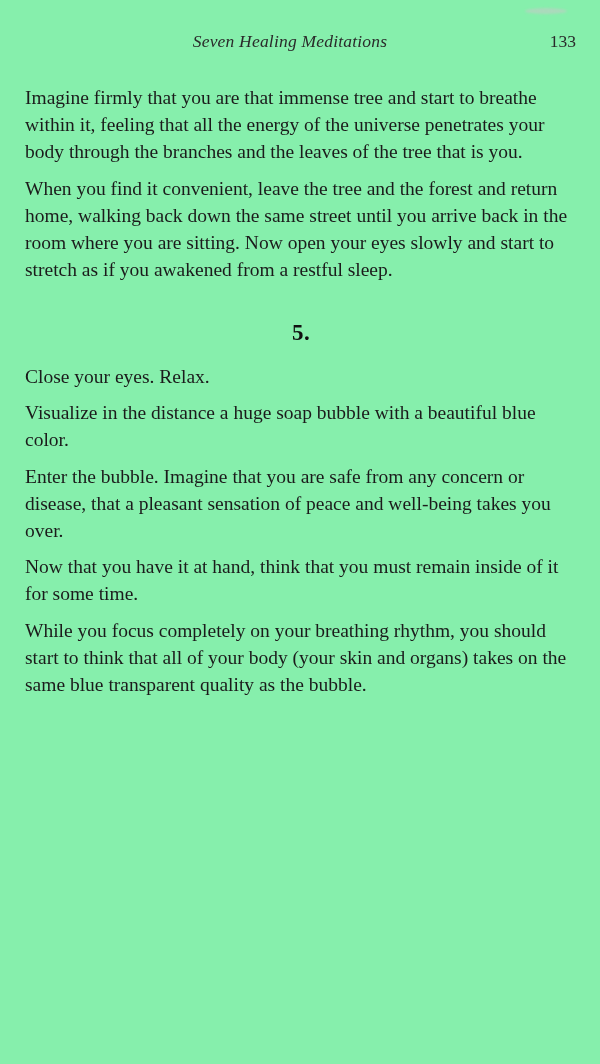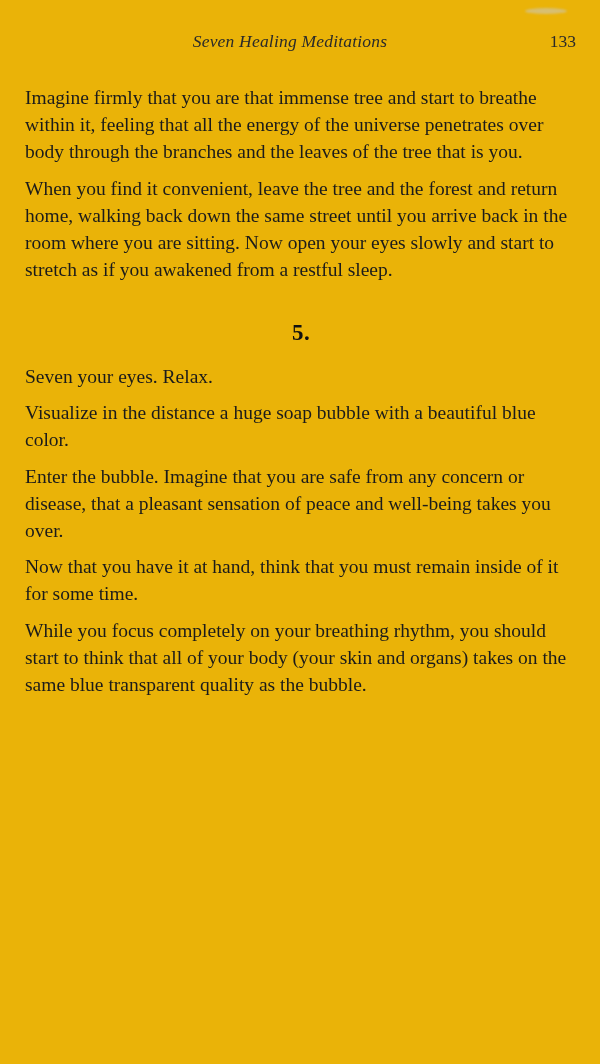--- a/index.html
+++ b/index.html
@@ -12,21 +12,21 @@
     height: 1064px;
     overflow: hidden;
     font-family: "Liberation Serif", "DejaVu Serif", serif;
     color: #1b1b1b;
     position: relative;
   }
   .page {
     position: relative;
     width: 600px;
     height: 1064px;
-    background: #eab308;
+    background: #86efac;
   }
   .running-head {
     position: absolute;
     top: 31px;
     left: 0;
     width: 100%;
     height: 22px;
   }
   .head-title {
     display: block;
@@ -84,25 +84,25 @@
 <div class="page">
 
   <div class="running-head">
     <span class="head-title">Seven Healing Meditations</span>
     <span class="folio">133</span>
   </div>
 
   <div class="smudge"></div>
 
   <div class="body-text">
-    <p>Imagine firmly that you are that immense tree and start to breathe within it, feeling that all the energy of the universe penetrates over body through the branches and the leaves of the tree that is you.</p>
+    <p>Imagine firmly that you are that immense tree and start to breathe within it, feeling that all the energy of the universe penetrates your body through the branches and the leaves of the tree that is you.</p>
     <p>When you find it convenient, leave the tree and the forest and return home, walking back down the same street until you arrive back in the room where you are sitting. Now open your eyes slowly and start to stretch as if you awakened from a restful sleep.</p>
 
     <h2 class="section-number">5.</h2>
 
-    <p>Seven your eyes. Relax.</p>
+    <p>Close your eyes. Relax.</p>
     <p>Visualize in the distance a huge soap bubble with a beautiful blue color.</p>
     <p>Enter the bubble. Imagine that you are safe from any concern or disease, that a pleasant sensation of peace and well-being takes you over.</p>
     <p>Now that you have it at hand, think that you must remain inside of it for some time.</p>
     <p>While you focus completely on your breathing rhythm, you should start to think that all of your body (your skin and organs) takes on the same blue transparent quality as the bubble.</p>
   </div>
 
 </div>
 
 </body></html>

